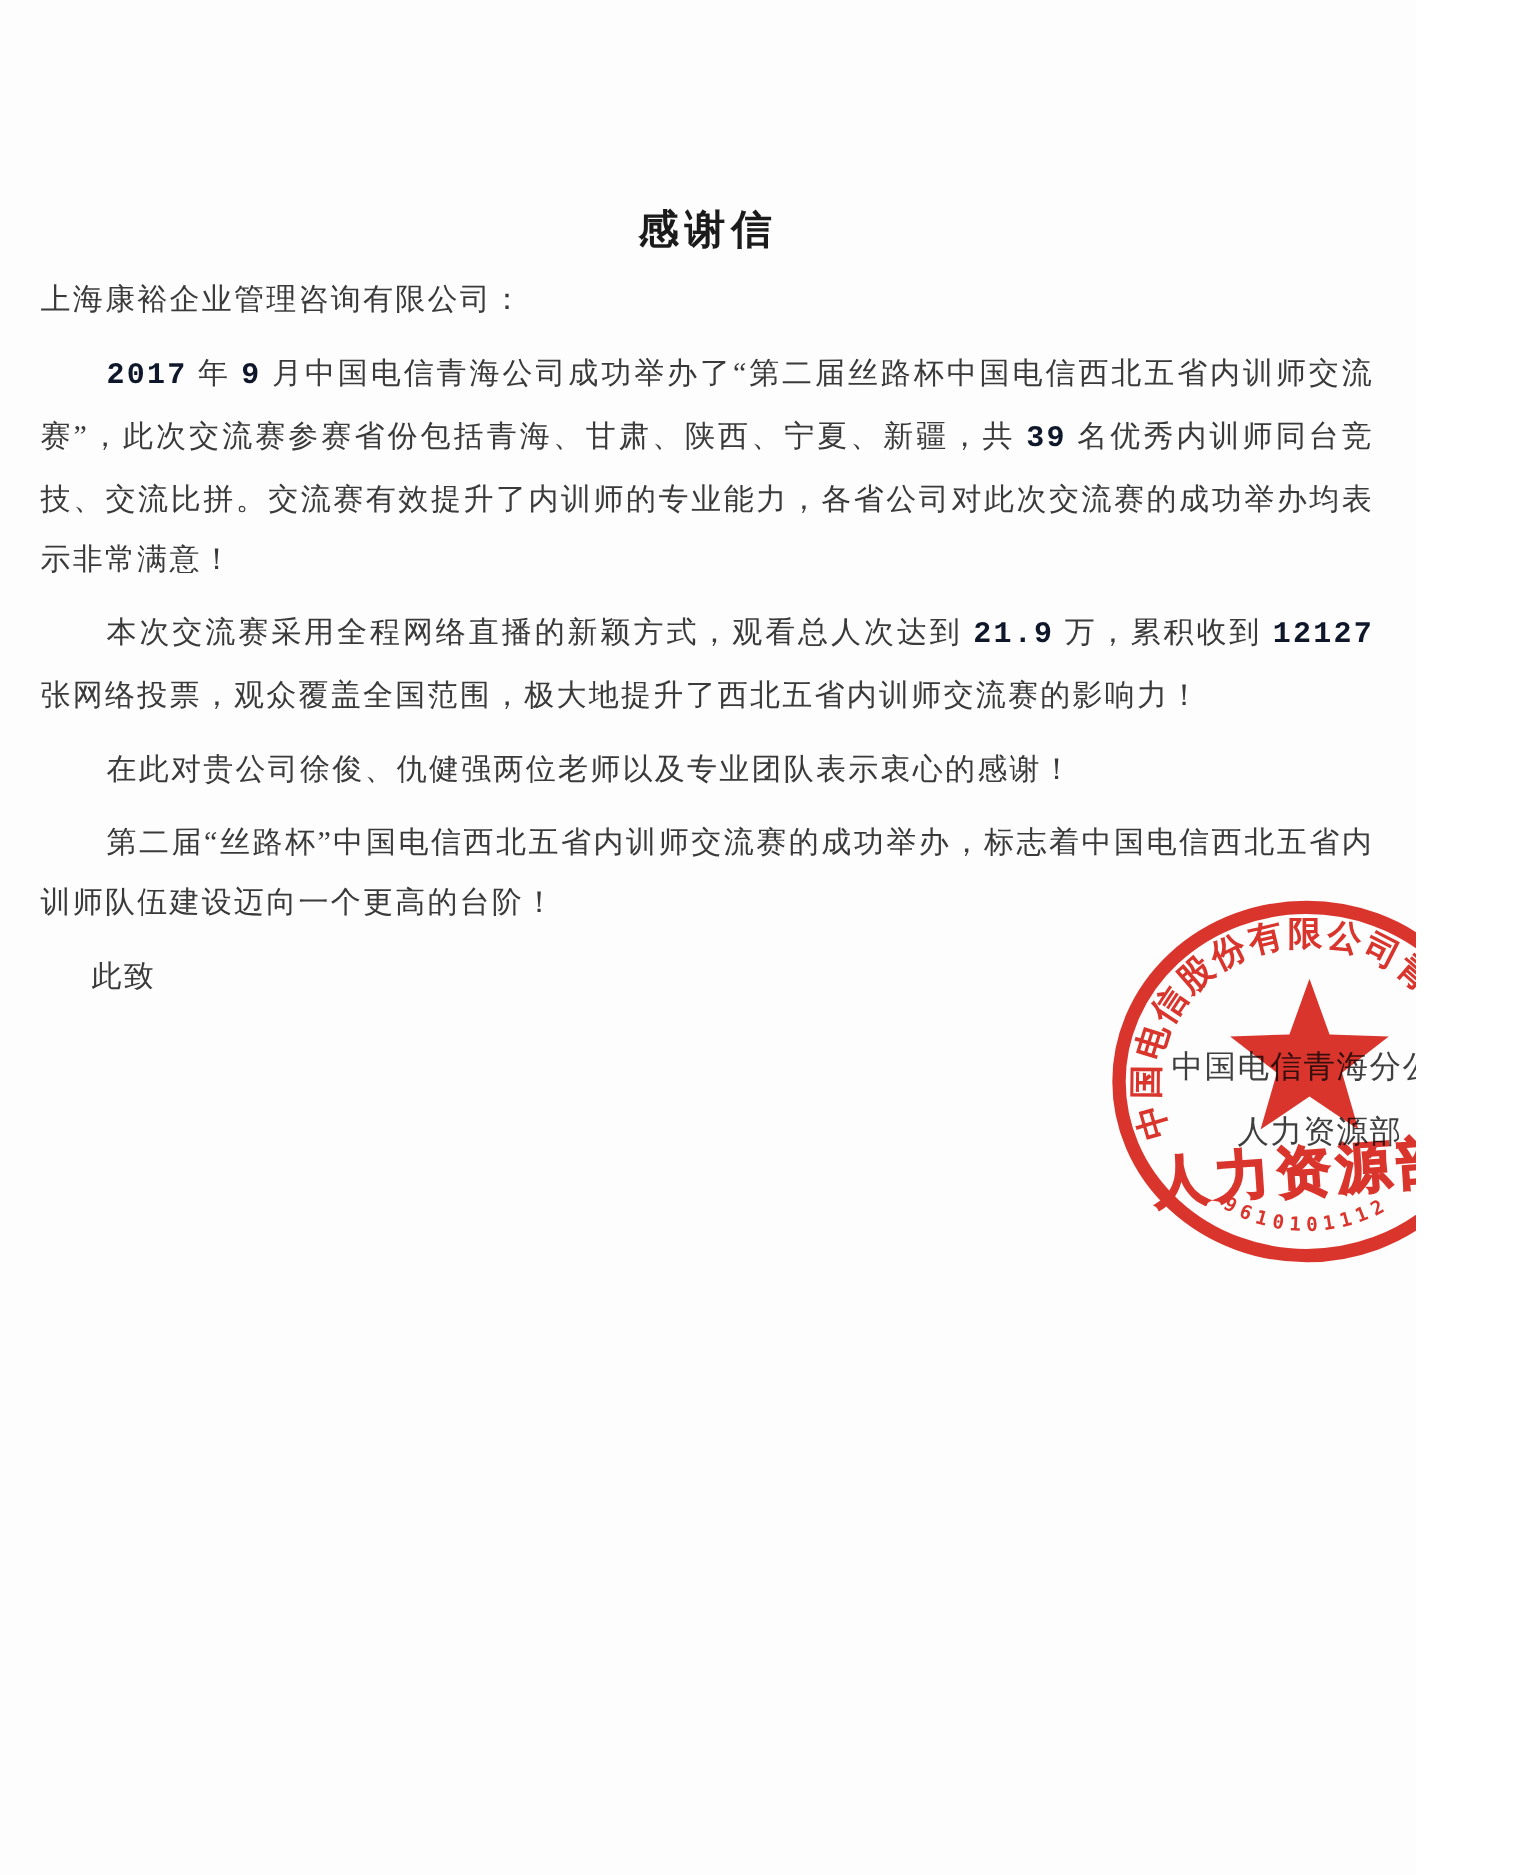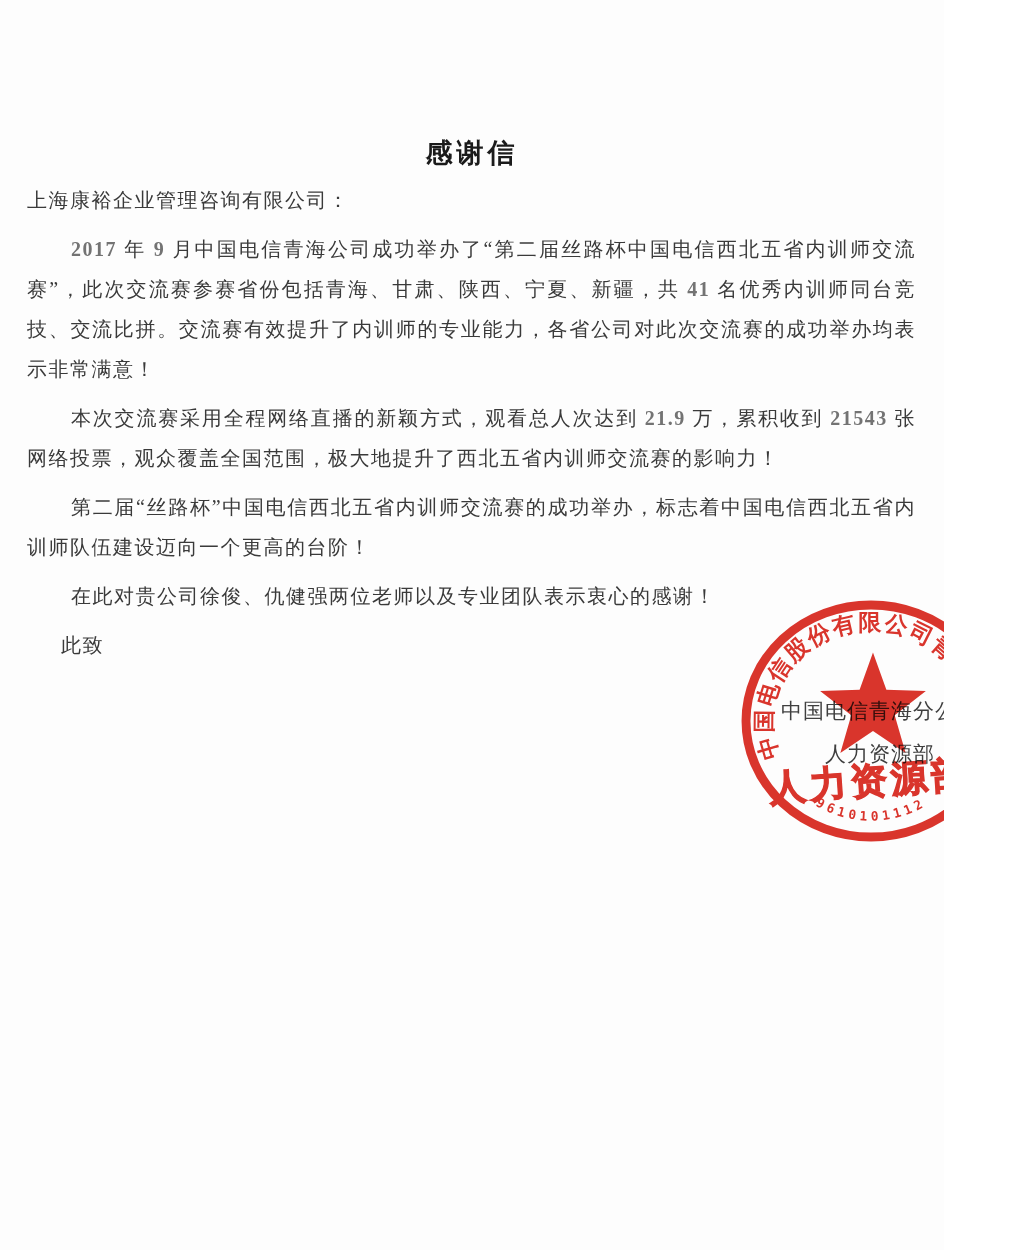--- a/index.html
+++ b/index.html
@@ -24,21 +24,21 @@
     margin:10px 28px 0 27px;
     font-size:20px;
     line-height:40px;
     letter-spacing:1.5px;
     color:#3a3a3a;
     text-align:justify;
   }
   .body p { margin:0; }
   .body p.para { margin-top:9px; text-indent:2.2em; }
   .body p.cizhi { text-indent:1.7em;font-family:Liberation Serif, serif; }
-  .body b { font-family:Liberation Serif, serif; font-weight:700; color:#737373; }
+  .body b { font-family:Liberation Mono, monospace; font-weight:700; color:#0f172a; }
   .signature {
     position:absolute;
     left:745px; top:690px; width:270px;
     text-align:center;
     font-size:21px;
     line-height:43px;
     letter-spacing:1px;
     color:#3f3f3f;
   }
   .stamp {
@@ -69,24 +69,24 @@
 </style>
 </head>
 <body>
 
 <div class="doc">
 
   <h1 class="title">感谢信</h1>
 
   <div class="body">
     <p class="recipient">上海康裕企业管理咨询有限公司：</p>
-    <p class="para"><b>2017</b> 年 <b>9</b> 月中国电信青海公司成功举办了“第二届丝路杯中国电信西北五省内训师交流赛”，此次交流赛参赛省份包括青海、甘肃、陕西、宁夏、新疆，共 <b>41</b> 名优秀内训师同台竞技、交流比拼。交流赛有效提升了内训师的专业能力，各省公司对此次交流赛的成功举办均表示非常满意！</p>
-    <p class="para">本次交流赛采用全程网络直播的新颖方式，观看总人次达到 <b>21.9</b> 万，累积收到 <b>21543</b> 张网络投票，观众覆盖全国范围，极大地提升了西北五省内训师交流赛的影响力！</p>
+    <p class="para"><b>2017</b> 年 <b>9</b> 月中国电信青海公司成功举办了“第二届丝路杯中国电信西北五省内训师交流赛”，此次交流赛参赛省份包括青海、甘肃、陕西、宁夏、新疆，共 <b>39</b> 名优秀内训师同台竞技、交流比拼。交流赛有效提升了内训师的专业能力，各省公司对此次交流赛的成功举办均表示非常满意！</p>
+    <p class="para">本次交流赛采用全程网络直播的新颖方式，观看总人次达到 <b>21.9</b> 万，累积收到 <b>12127</b> 张网络投票，观众覆盖全国范围，极大地提升了西北五省内训师交流赛的影响力！</p>
+    <p class="para">在此对贵公司徐俊、仇健强两位老师以及专业团队表示衷心的感谢！</p>
     <p class="para">第二届“丝路杯”中国电信西北五省内训师交流赛的成功举办，标志着中国电信西北五省内训师队伍建设迈向一个更高的台阶！</p>
-    <p class="para">在此对贵公司徐俊、仇健强两位老师以及专业团队表示衷心的感谢！</p>
     <p class="para cizhi">此致</p>
   </div>
 
   <div class="signature">
     <div>中国电信青海分公司</div>
     <div>人力资源部</div>
   </div>
 
   <svg class="stamp" width="268" height="248" viewBox="0 0 270 250" aria-hidden="true">
     <ellipse cx="135" cy="125" rx="126" ry="117" fill="none" stroke="#d9251c" stroke-width="9"></ellipse>

